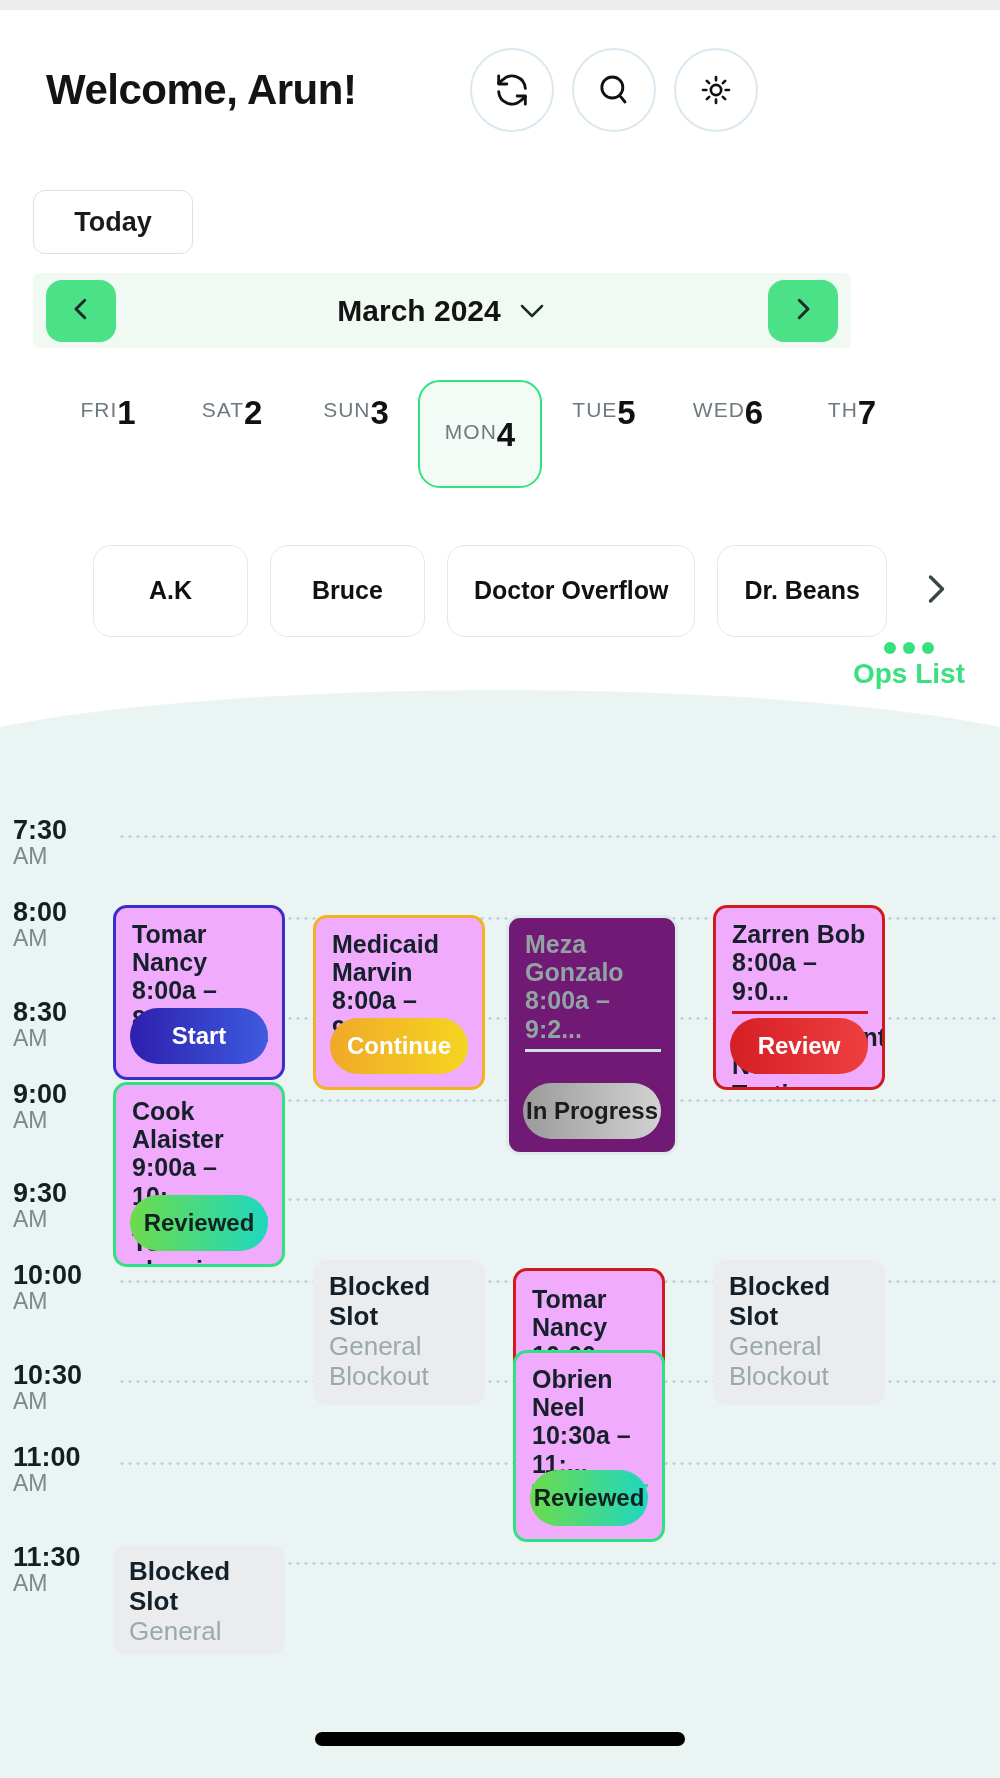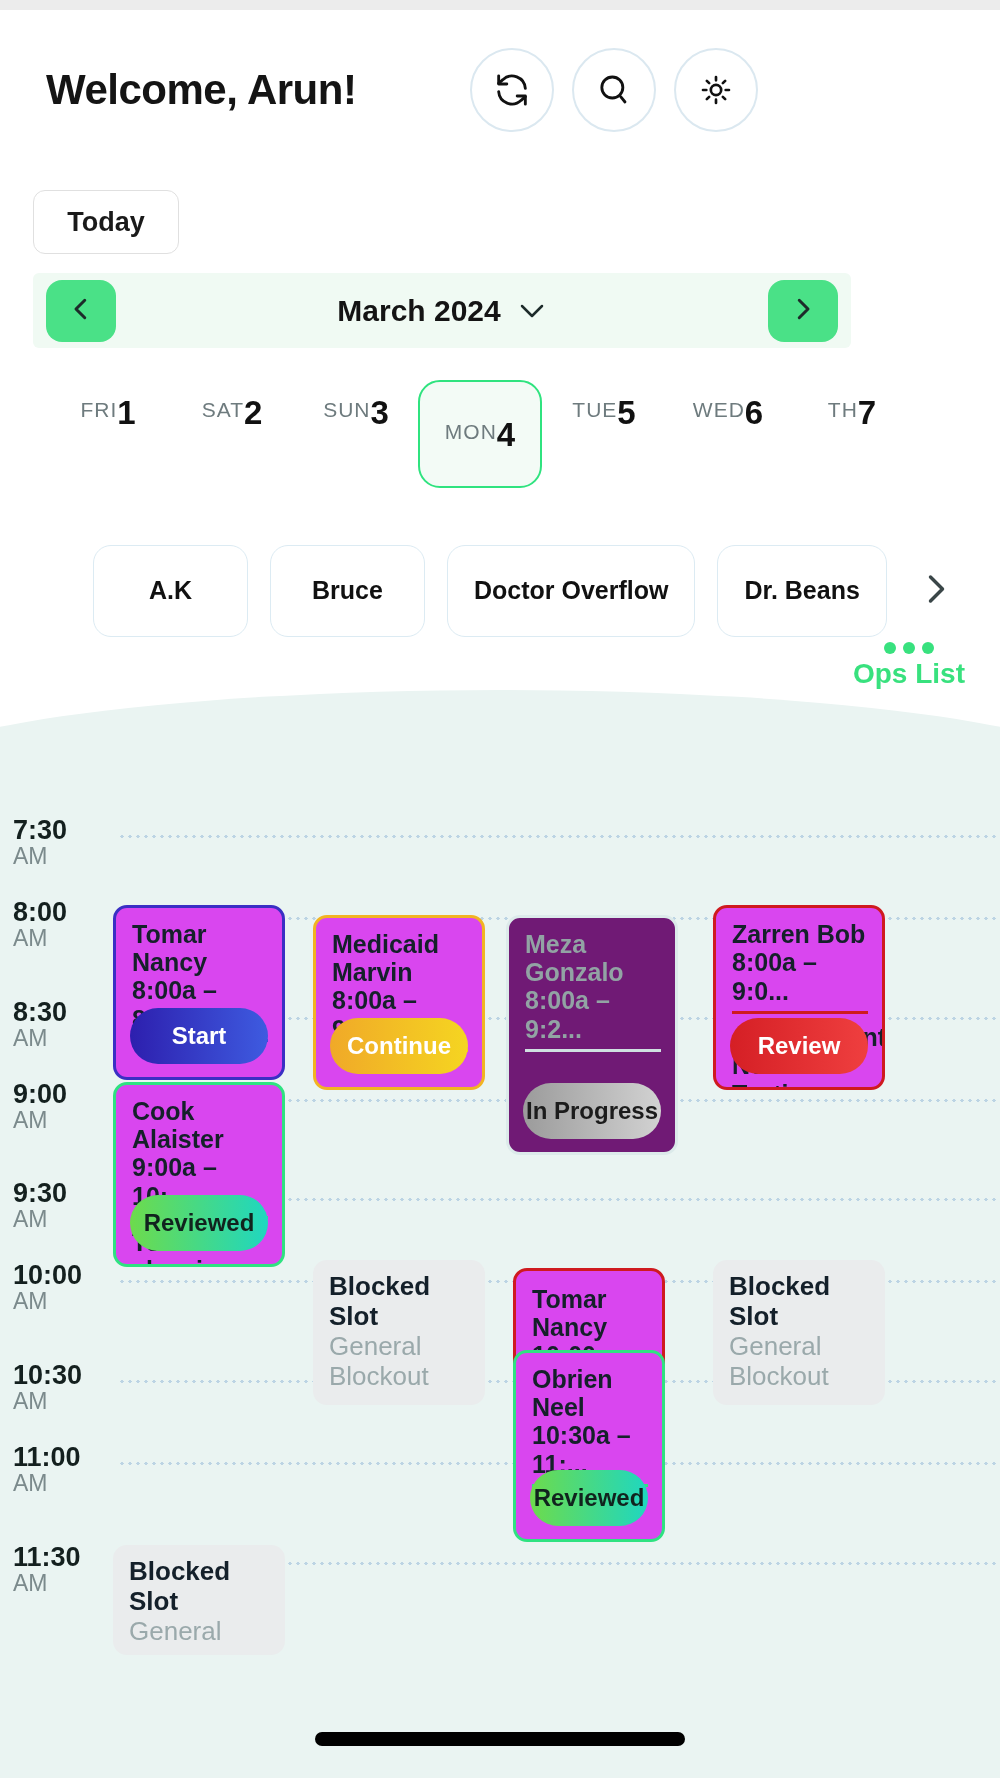--- a/index.html
+++ b/index.html
@@ -28,21 +28,21 @@
   .circle-btn {
     width: 84px; height: 84px; border-radius: 50%;
     border: 2px solid #dbe8f0; background:#ffffff;
     display:flex; align-items:center; justify-content:center;
   }
   .circle-btn svg { display:block; }
 
   
   .today-btn {
     position:absolute; left:33px; top:190px;
-    width:146px; height:64px; border-radius:12px;
+    width:160px; height:64px; border-radius:12px;
     border:1.5px solid #e0e0e0; background:#ffffff;
     display:flex; align-items:center; justify-content:center;
     font-size:27px; font-weight:700; color:#1a1a1a;
   }
 
   
   .month-bar {
     position:absolute; left:33px; top:273px; width:818px; height:75px;
     background:#f0faf3; border-radius:6px;
     display:flex; align-items:center; justify-content:space-between;
@@ -115,21 +115,21 @@
   .time-label .t { font-size:27px; font-weight:700; color:#14201f; line-height:1.05; }
   .time-label .ampm { font-size:23px; color:#7b8a8c; line-height:1.1; }
   .dotted {
     position:absolute; left:118px; right:0; top:0; height:3px;
     background-image: radial-gradient(circle, #bcd4e4 1.6px, transparent 1.7px);
     background-size: 8px 3px; background-repeat: repeat-x;
   }
 
   
   .card {
-    position:absolute; border-radius:14px; background:#d946ef;
+    position:absolute; border-radius:14px; background:#f0abfc;
     padding: 12px 14px 12px 16px; overflow:hidden;
   }
   .card .name { font-size:25px; font-weight:700; color:#15202a; line-height:1.12; }
   .card .time { font-size:25px; font-weight:700; color:#15202a; line-height:1.15; }
   .card .rule { height:3px; margin:5px 0 9px 0; width:100%; }
   .card .note { font-size:25px; font-weight:700; color:#15202a; line-height:1.14; }
   .pill {
     position:absolute; left:14px; right:14px; bottom:13px; height:56px;
     border-radius:30px; display:flex; align-items:center; justify-content:center;
     font-size:24px; font-weight:700; color:#fff;

